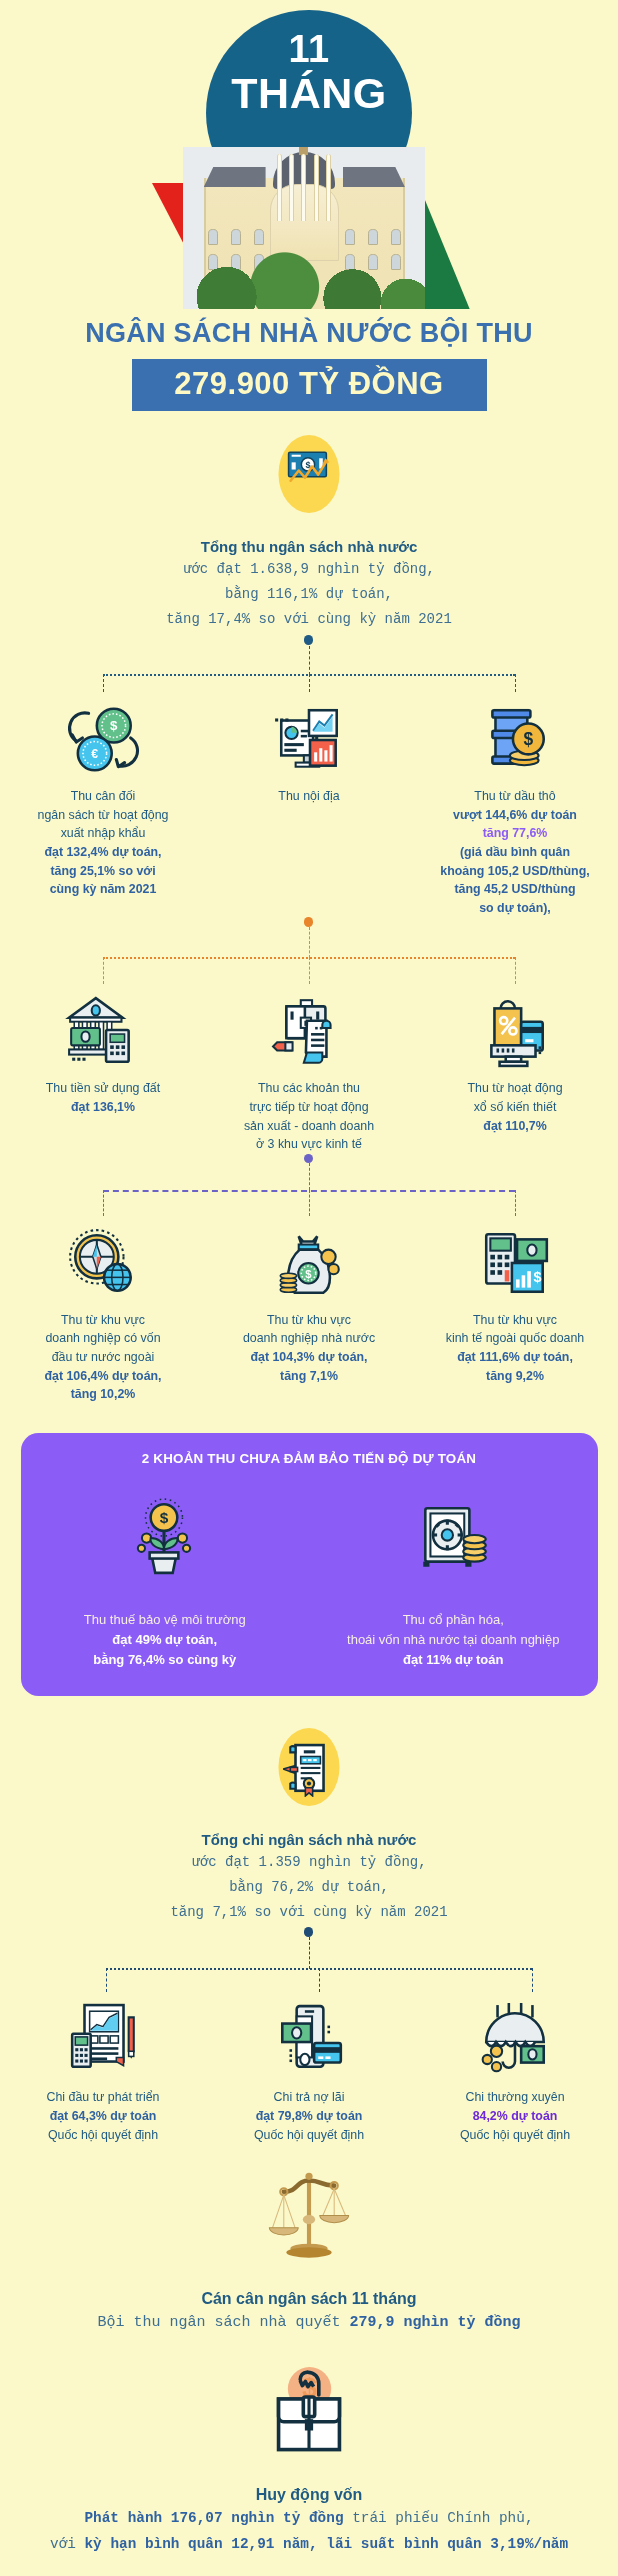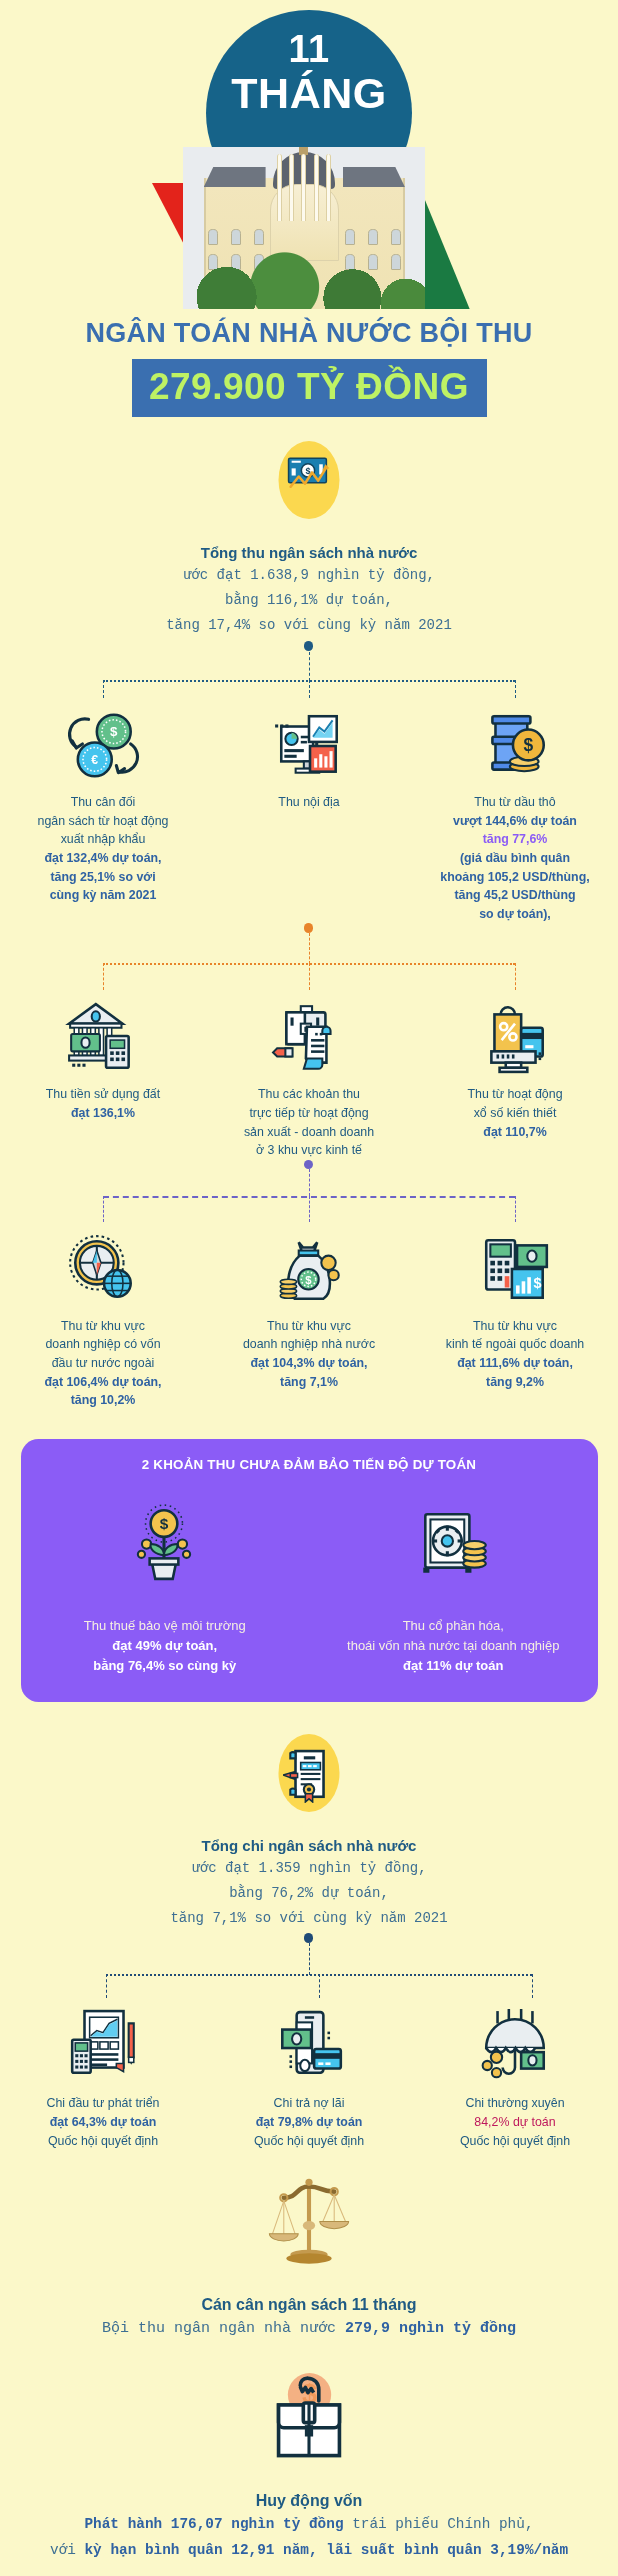--- a/index.html
+++ b/index.html
@@ -118,22 +118,22 @@
     padding-top: 9.3px;
   }
   .title-band {
     margin: 9.3px auto 0;
     width: 355px;
     background: #3a6fb0;
     padding: 7.2px 0 9.3px;
     text-align:center;
   }
   .title-band span {
-    color:#bef264;
-    font-size:37px;
+    color:#fef9c3;
+    font-size:31px;
     font-weight:bold;
     letter-spacing:0.5px;
   }
 
   
   .section { position: relative; width:618px; }
   .center-col { text-align:center; }
 
   .icon-badge {
     width: 72px; height: 82px;
@@ -275,21 +275,21 @@
           <div class="win"></div>
           <div class="win"></div>
       </div>
       <div class="trees"></div>
     </div>
 
     <div class="hero-num">11</div>
     <div class="hero-word">THÁNG</div>
   </div>
 
-  <div class="title-main">NGÂN TOÁN NHÀ NƯỚC BỘI THU</div>
+  <div class="title-main">NGÂN SÁCH NHÀ NƯỚC BỘI THU</div>
   <div class="title-band">
     <span>279.900 TỶ ĐỒNG</span>
   </div>
 
   <div class="section center-col" style="margin-top:24px">
     <div class="icon-badge">
       <div class="ellipse"></div>
       <svg width="47" height="39" viewBox="0 0 92 76">
         <rect x="6" y="6" width="74" height="48" rx="3" fill="#1b7fb0" stroke="#12435c" stroke-width="3"></rect>
         <circle cx="44" cy="30" r="13" fill="#fff" stroke="#12435c" stroke-width="3"></circle>
@@ -765,21 +765,21 @@
           <path d="M74,78 v38 a12,12 0 0 1 -24,0" fill="none" stroke="#12303f" stroke-width="5"></path>
           <rect x="86" y="86" width="44" height="32" fill="#62c08b" stroke="#12303f" stroke-width="5"></rect>
           <ellipse cx="108" cy="102" rx="8" ry="10" fill="#e9eef1" stroke="#12303f" stroke-width="4"></ellipse>
           <circle cx="38" cy="96" r="11" fill="#f3c34d" stroke="#12303f" stroke-width="4"></circle>
           <circle cx="20" cy="112" r="9" fill="#f3c34d" stroke="#12303f" stroke-width="4"></circle>
           <circle cx="38" cy="126" r="9" fill="#f3c34d" stroke="#12303f" stroke-width="4"></circle>
         </svg>
       </div>
       <div class="col-label">
         <div>Chi thường xuyên</div>
-        <div style="font-weight:normal;color:#be185d">84,2% dự toán</div>
+        <div style="font-weight:bold;color:#6d28d9">84,2% dự toán</div>
         <div>Quốc hội quyết định</div>
       </div>
     </div>
   </div>
 
   <div class="section center-col" style="margin-top:21.6px">
     <div style="height:103px; display:flex; align-items:center; justify-content:center;">
       <svg width="108" height="98" viewBox="0 0 210 190">
         <rect x="101" y="18" width="8" height="132" fill="#c49a4e"></rect>
         <path d="M105,24 C80,24 84,46 56,46" fill="none" stroke="#8a6a2f" stroke-width="9" stroke-linecap="round"></path>
@@ -795,21 +795,21 @@
         <line x1="154" y1="40" x2="176" y2="92" stroke="#d8b87a" stroke-width="2"></line>
         <line x1="154" y1="40" x2="154" y2="92" stroke="#d8b87a" stroke-width="2"></line>
         <path d="M126,92 a28,14 0 0 0 56,0z" fill="#d8b87a" stroke="#b08f4a" stroke-width="2"></path>
         <ellipse cx="105" cy="156" rx="36" ry="9" fill="#c49a4e"></ellipse>
         <ellipse cx="105" cy="164" rx="44" ry="10" fill="#b5862f"></ellipse>
         <ellipse cx="105" cy="100" rx="12" ry="9" fill="#d8b87a"></ellipse>
       </svg>
     </div>
     <div class="lead-title" style="font-size:16px">Cán cân ngân sách 11 tháng</div>
     <div class="lead-body" style="font-size:15px">
-      <span>Bội thu ngân ngân nhà nước </span><b style="color:#2f62a3">279,9 nghìn tỷ đồng</b>
+      <span>Bội thu ngân sách nhà quyết </span><b style="color:#2f62a3">279,9 nghìn tỷ đồng</b>
     </div>
   </div>
 
   <div class="section center-col" style="margin-top:28px">
     <div style="height:103px; display:flex; align-items:center; justify-content:center;">
       <svg width="98" height="98" viewBox="0 0 190 190">
         <circle cx="96" cy="46" r="42" fill="#f4b183"></circle>
         <text x="96" y="62" font-size="52" font-weight="bold" fill="#f09a5a" text-anchor="middle" font-family="Liberation Sans, sans-serif">$</text>
         <path d="M92,14 c14,0 22,10 22,22 v22" fill="none" stroke="#12303f" stroke-width="7" stroke-linecap="round"></path>
         <path d="M92,14 c-10,0 -14,8 -14,14" fill="none" stroke="#12303f" stroke-width="7" stroke-linecap="round"></path>

